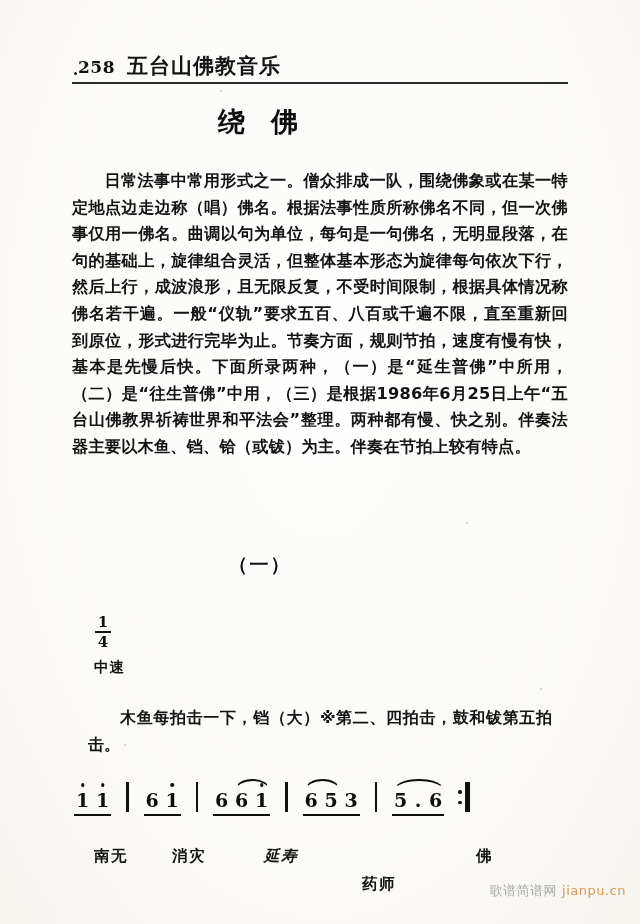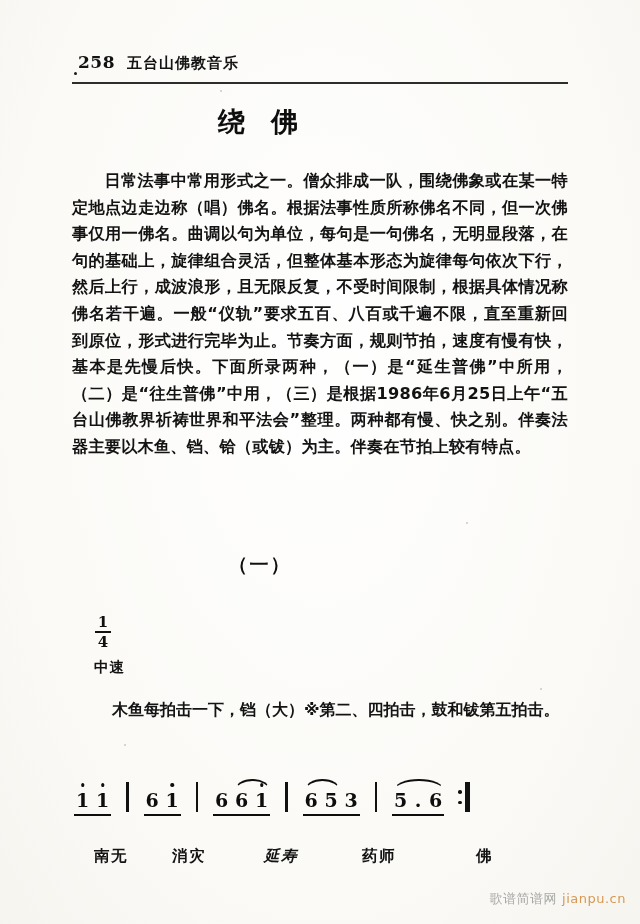--- a/index.html
+++ b/index.html
@@ -49,21 +49,21 @@
     border-radius: 50%;
   }
   .folio {
     font-family: "DejaVu Serif", "Liberation Serif", serif;
     font-size: 17px;
     font-weight: 700;
     letter-spacing: 0.5px;
     color: #121212;
   }
   .rh-title {
-    font-size: 15px;
+    font-size: 21px;
     font-weight: 700;
     letter-spacing: 1px;
     color: #141414;
   }
   .rule {
     position: absolute;
     left: 0px;
     top: 30px;
     width: 496px;
     height: 0;
@@ -160,21 +160,21 @@
     top: 688px;
     width: 496px;
     font-size: 16px;
     font-weight: 700;
     line-height: 27px;
     text-align: justify;
     text-justify: inter-character;
     color: #131313;
   }
   .perf-note p {
-    margin: 8px;
+    margin: 16px;
     text-indent: 2em;
   }
 
   
   .staff {
     position: absolute;
     left: 72px;
     top: 762px;
     width: 496px;
     height: 58px;
@@ -293,21 +293,21 @@
     font-weight: 700;
     letter-spacing: 1.5px;
     color: #131313;
     white-space: nowrap;
   }
 
   
   .watermark {
     position: absolute;
     right: 14px;
-    bottom: 16px;
+    bottom: 24px;
     font-size: 13px;
     letter-spacing: 0.5px;
     display: flex;
     align-items: baseline;
     gap: 5px;
     opacity: 0.85;
   }
   .wm-cn { color: #9a9a9a; font-weight: 400; }
   .wm-en {
     color: #d08a3a;
@@ -414,21 +414,21 @@
           </div>
           <div class="repeat-thick"></div>
         </div>
       </div>
   </div>
 
   <div class="lyrics" id="lyrics">
       <span class="lyric" style="left: 22px;">南无</span>
       <span class="lyric" style="left: 100px;">消灾</span>
       <span class="lyric" style="left: 192px; font-style: italic;">延寿</span>
-      <span class="lyric" style="left: 290px;">药师</span>
+      <span class="lyric" style="left: 290px; margin-top: 28px;">药师</span>
       <span class="lyric" style="left: 404px;">佛</span>
     </div>
 
   <div class="watermark">
     <span class="wm-cn">歌谱简谱网</span>
     <span class="wm-en">jianpu.cn</span>
   </div>
 
   <div class="speck" style="left:220px;top:90px;width:2px;height:2px;"></div>
   <div class="speck" style="left:466px;top:522px;width:2px;height:2px;"></div>

